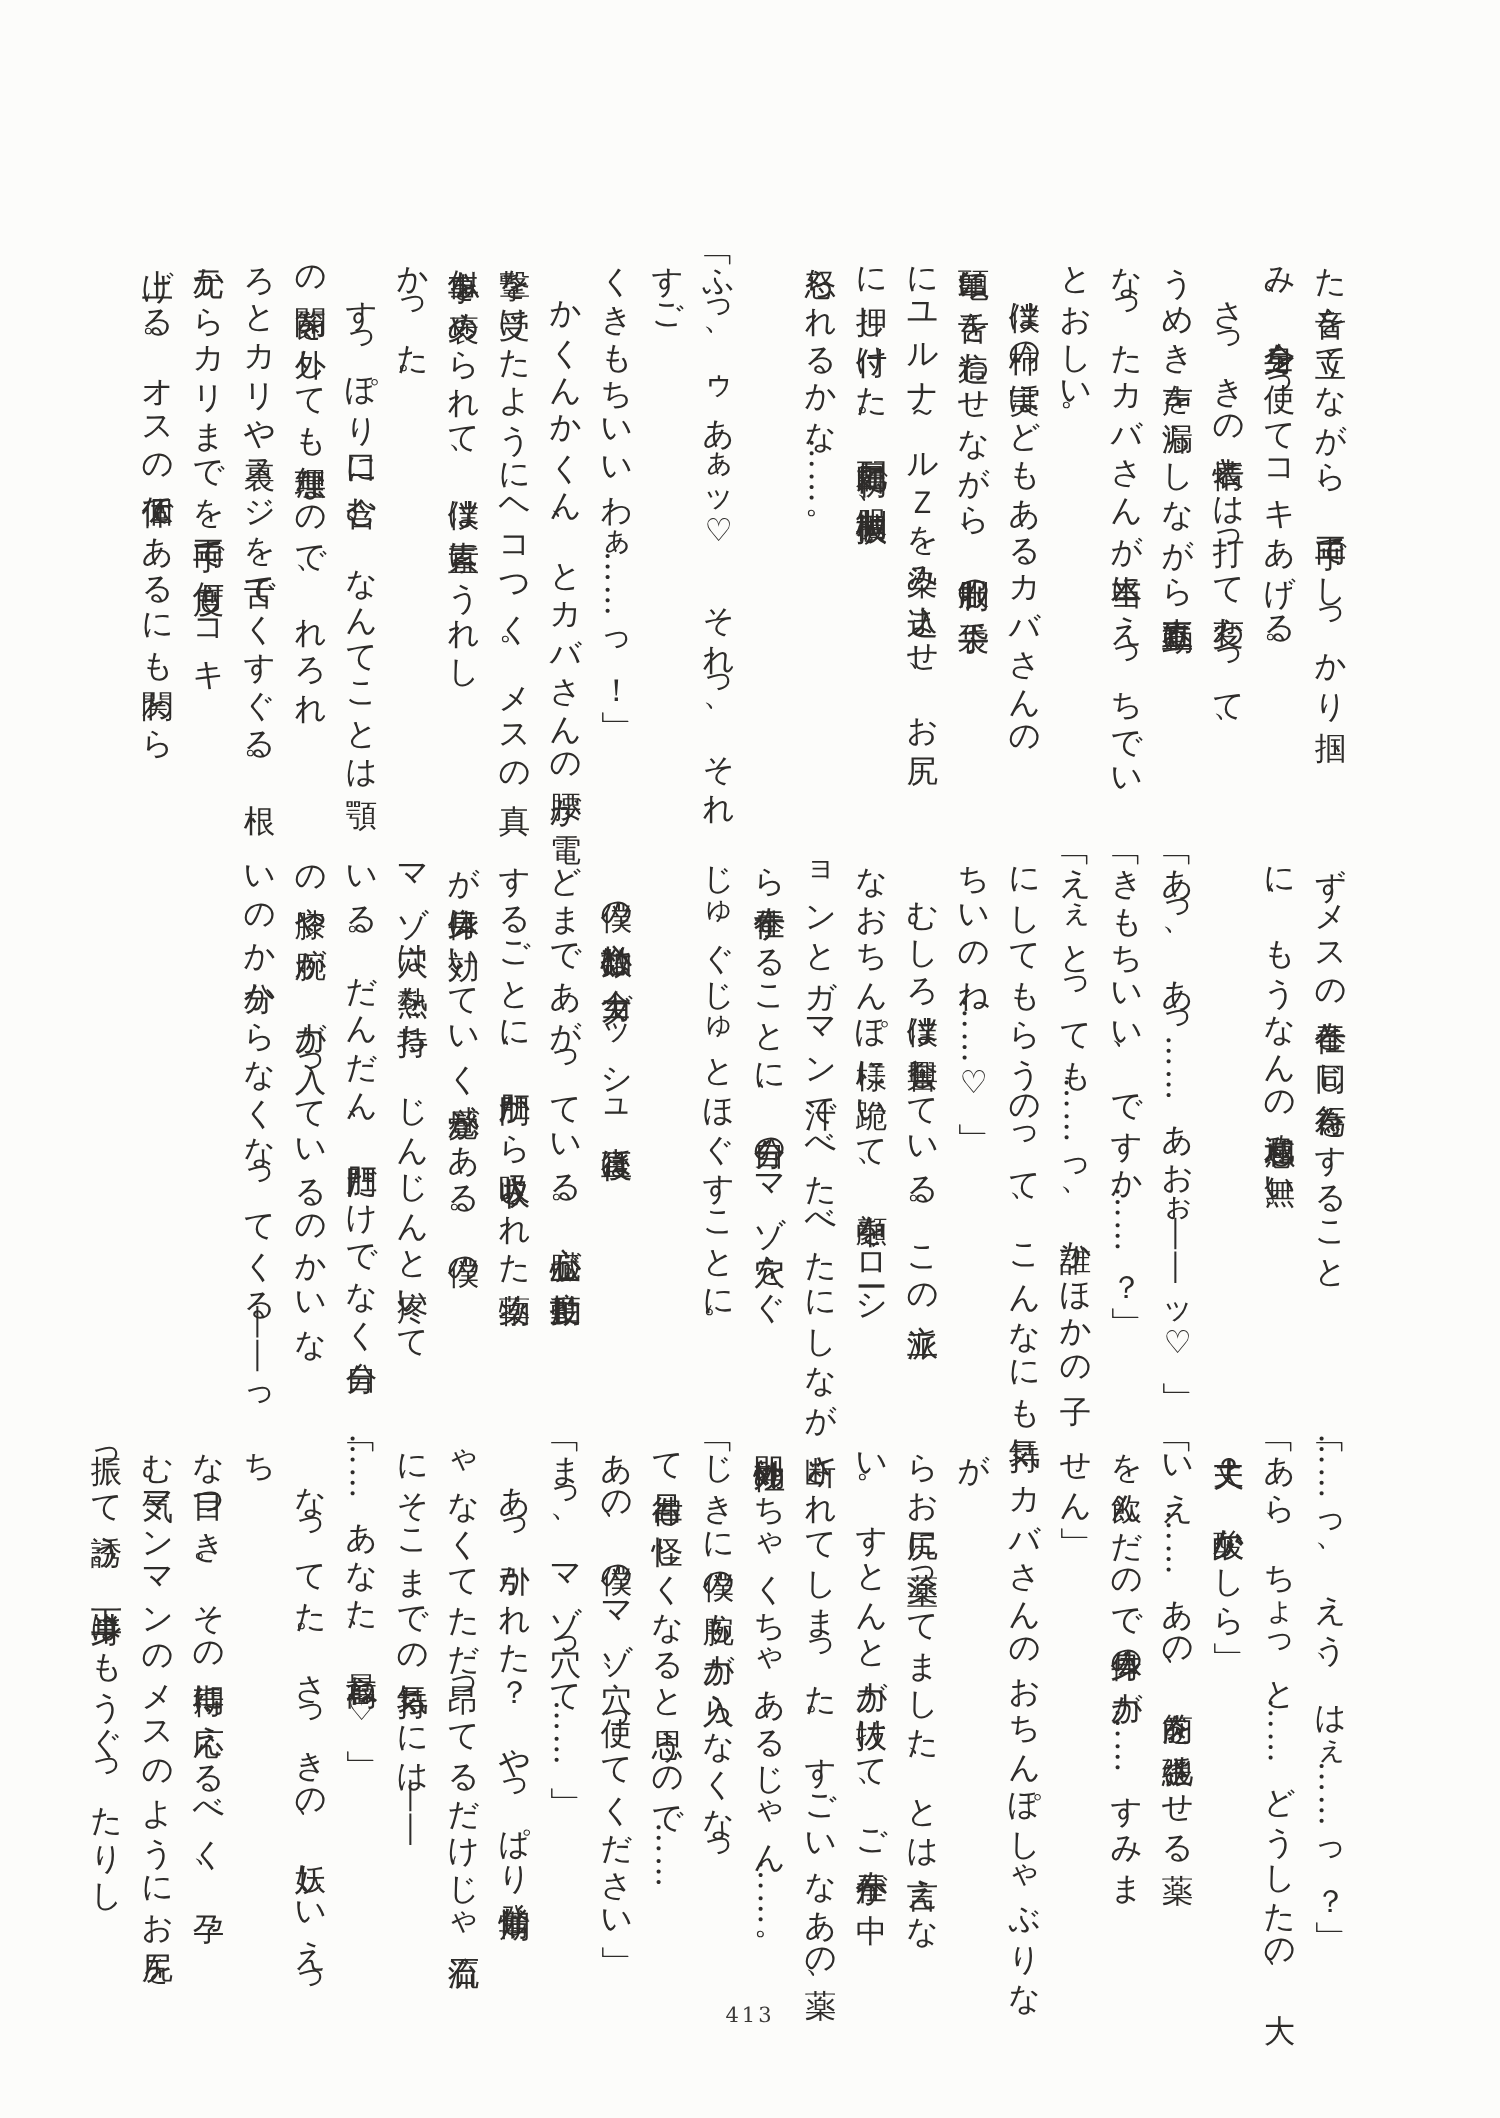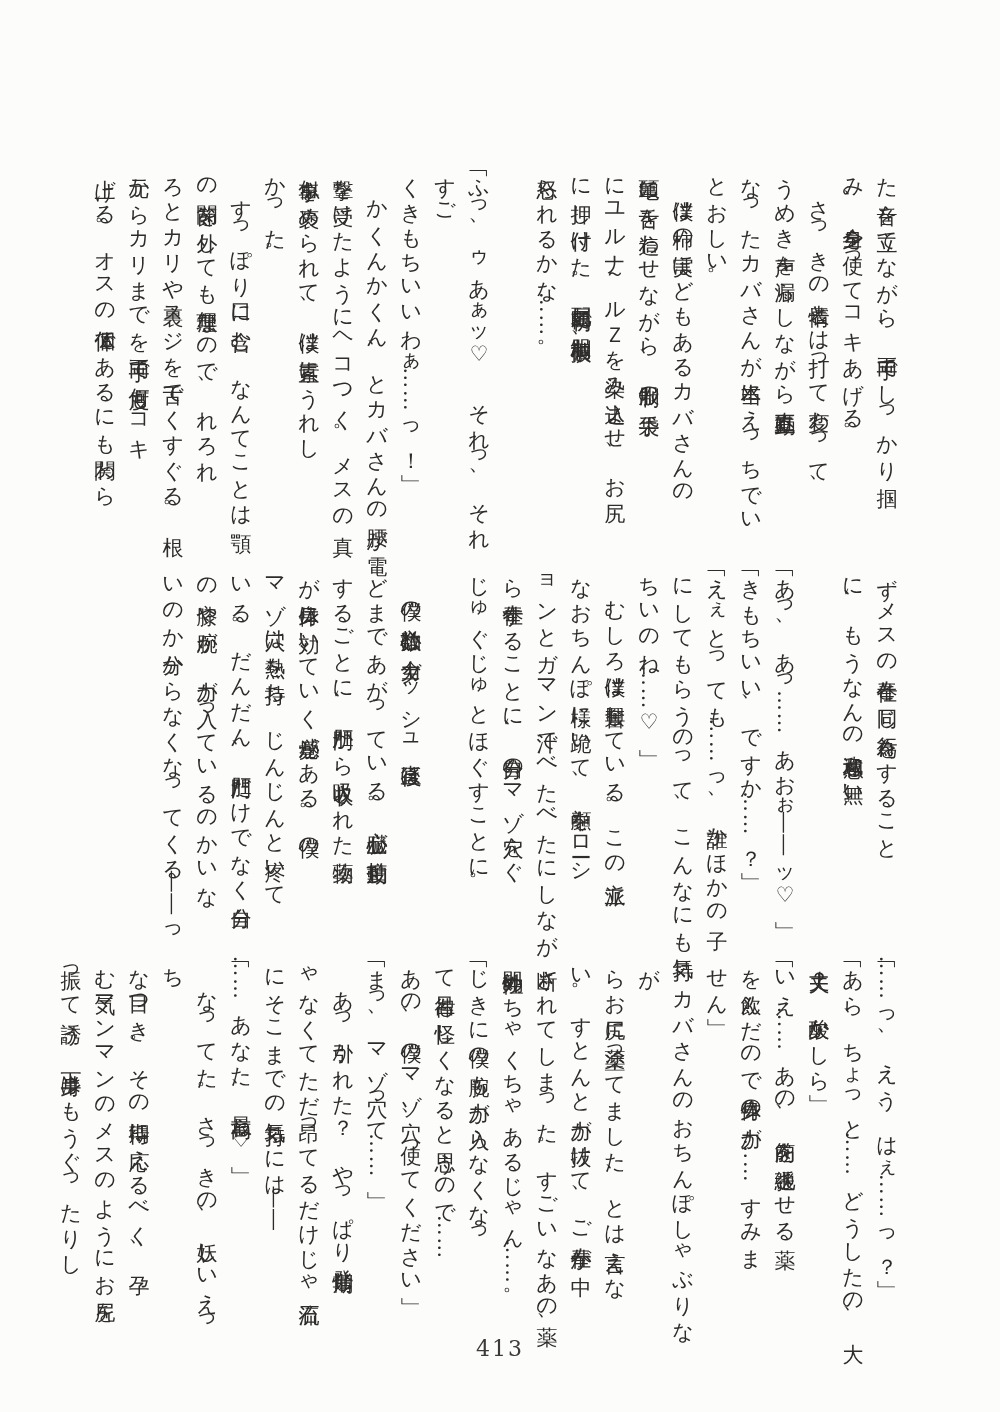--- a/index.html
+++ b/index.html
@@ -36,21 +36,21 @@
     padding: 0;
   }
   
   .band p:empty::before { content: "\3000"; }
   .page-num {
     position: absolute;
     top: 1336px;
     left: 0;
     width: 100%;
     text-align: center;
-    font-size: 22px;
+    font-size: 14px;
     letter-spacing: 2px;
     color: #3c3a38;
   }
 </style>
 </head>
 <body>
 
 <div class="page">
 
   <div class="band" id="band-top">

